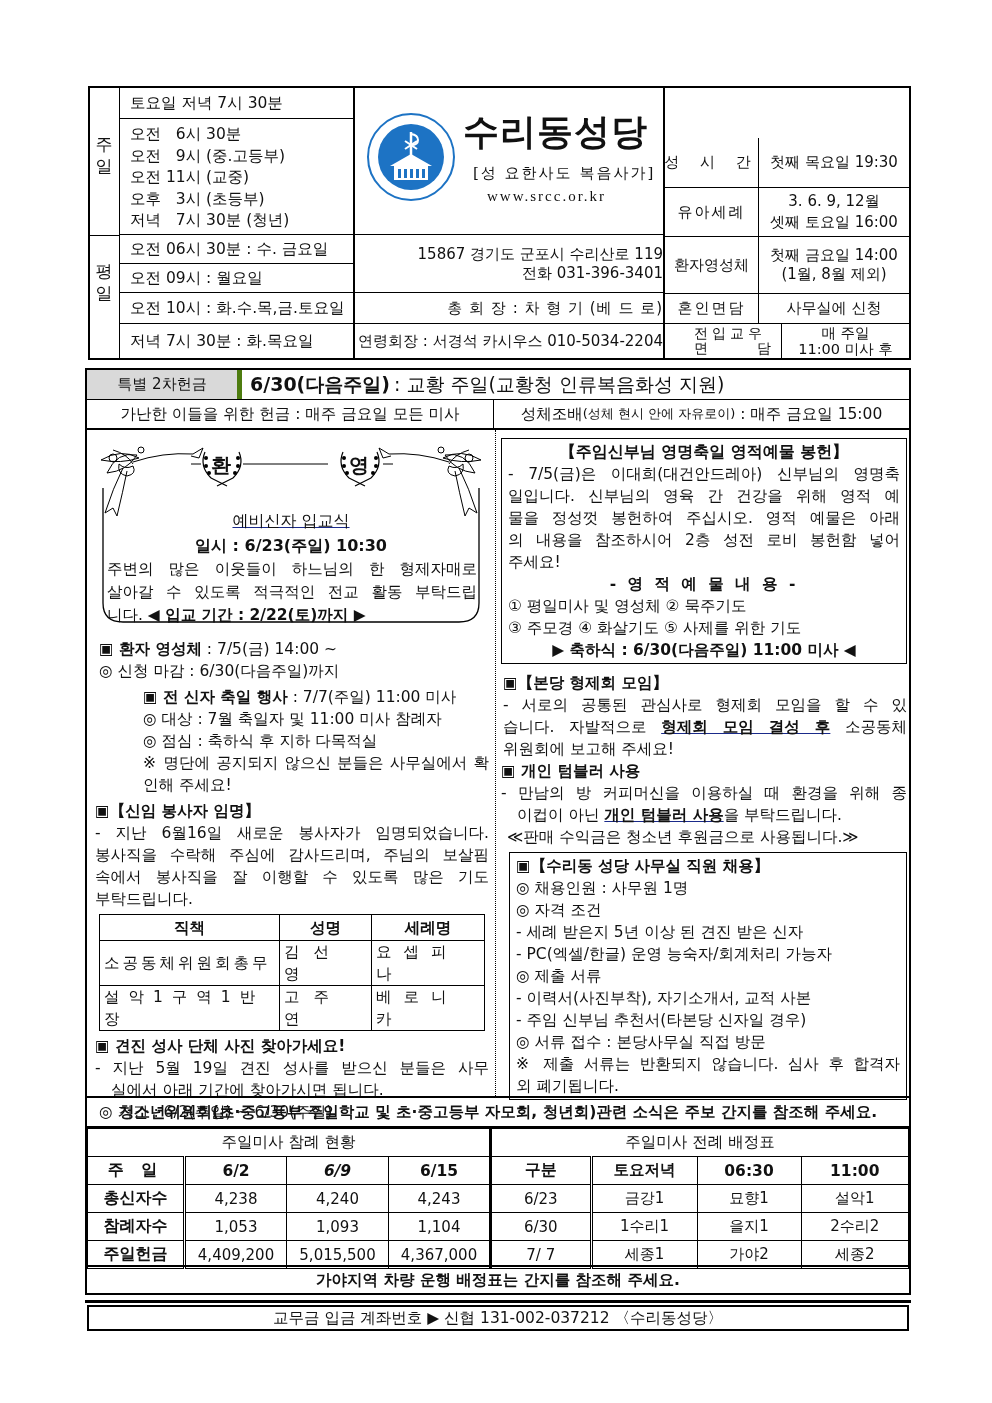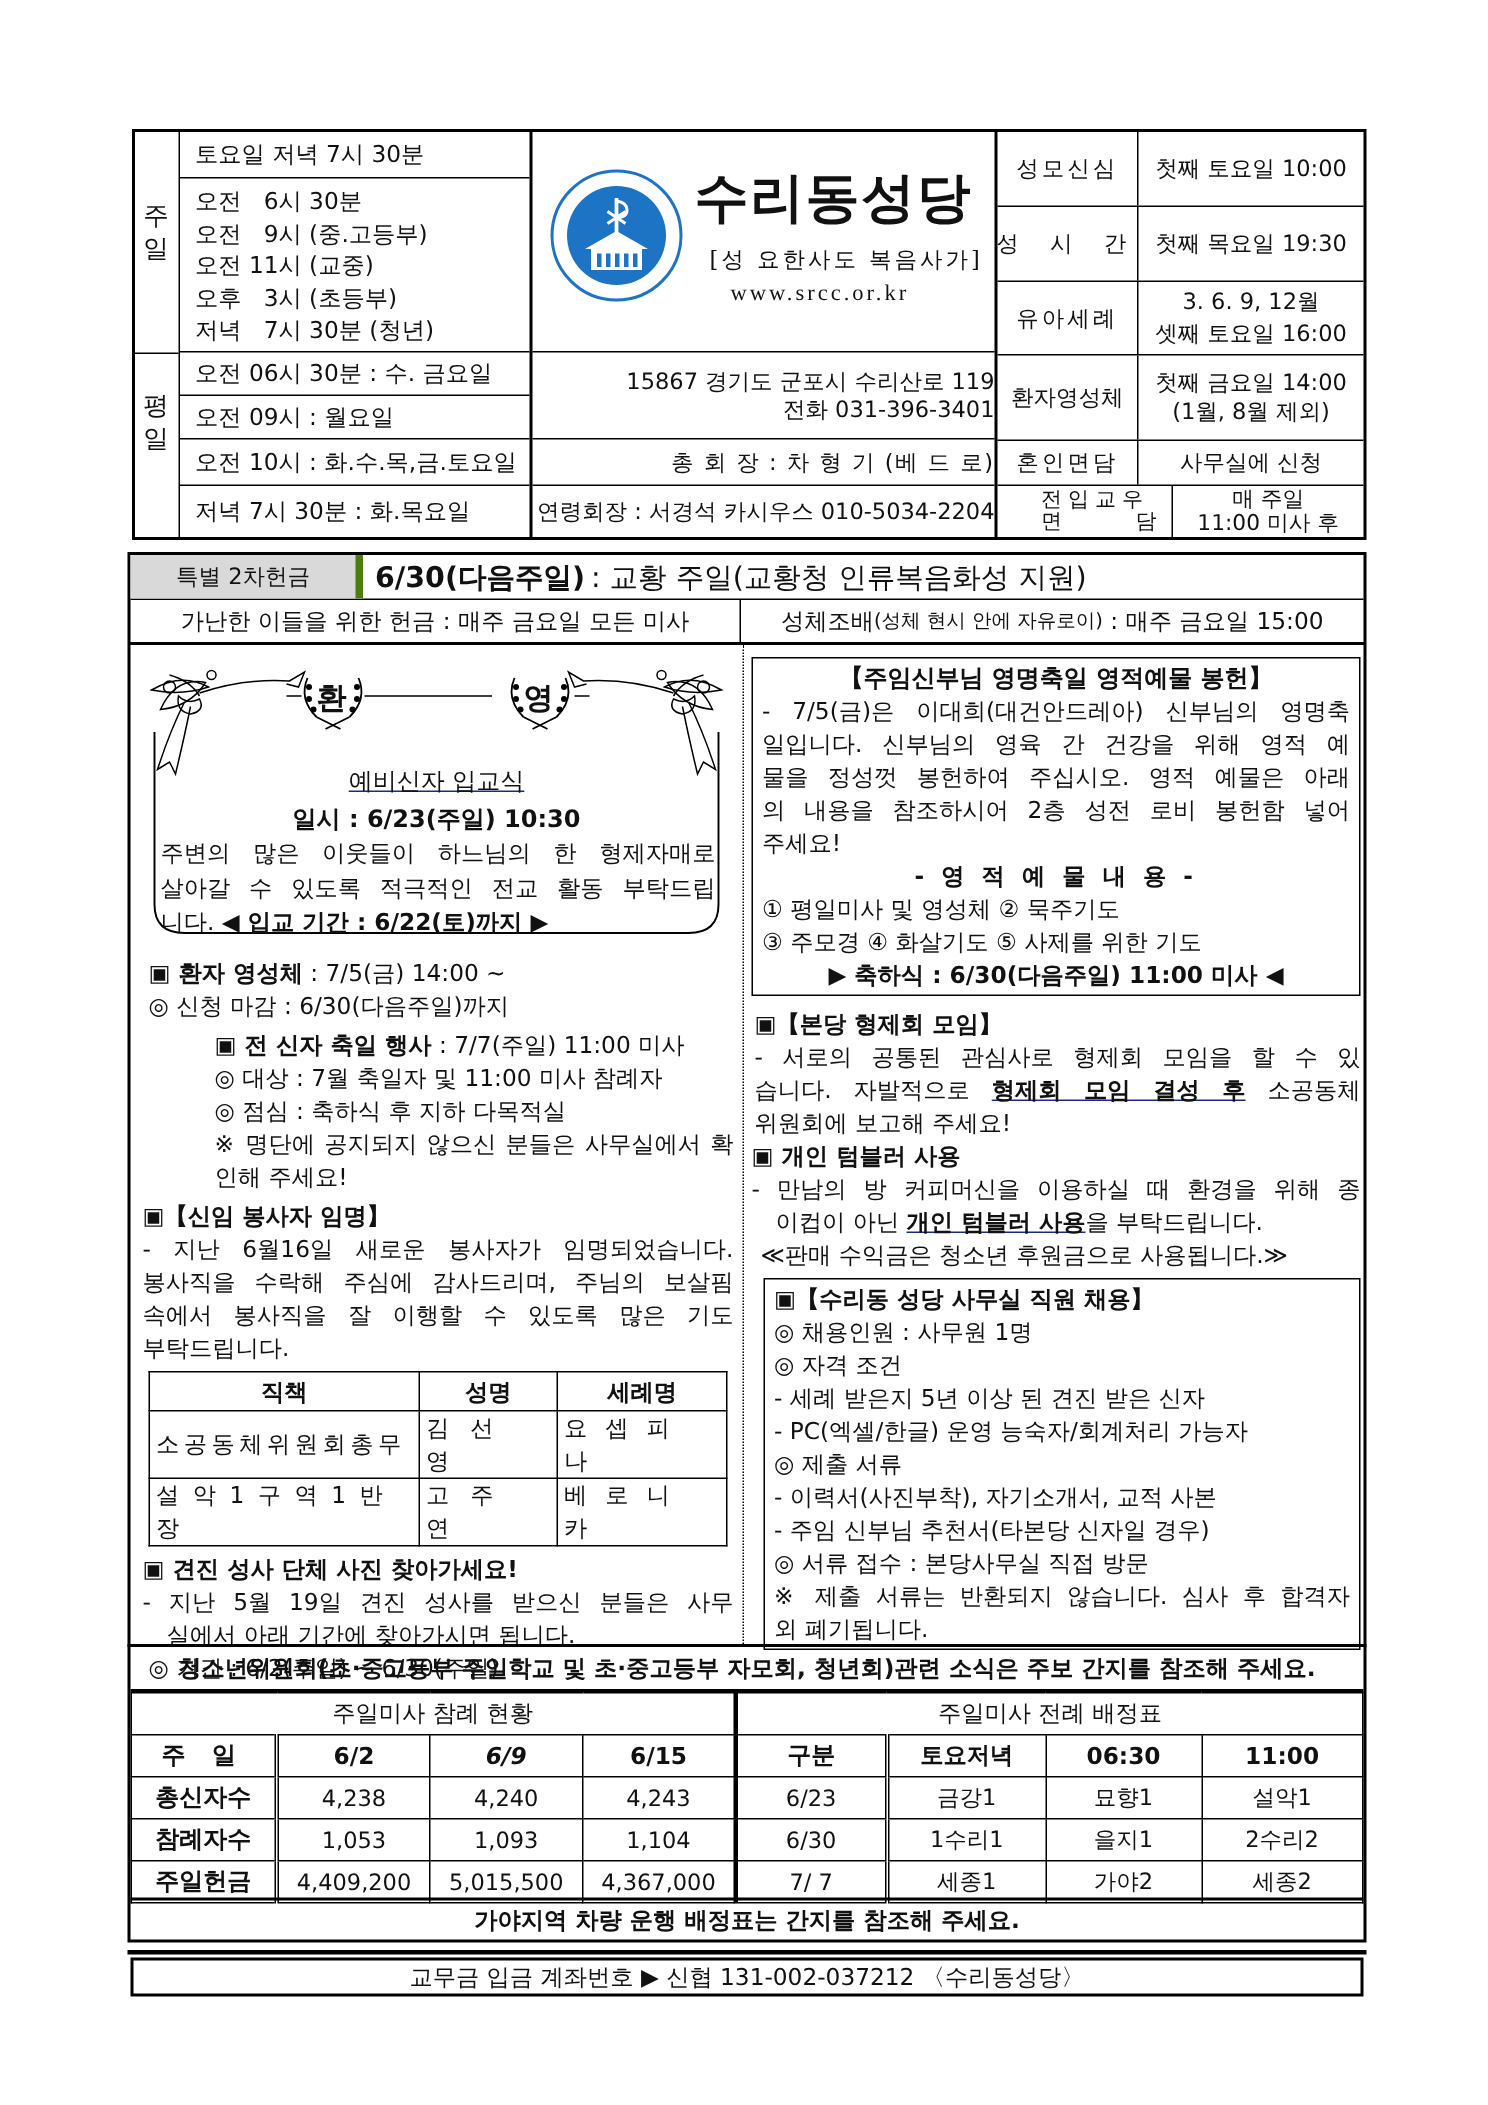--- a/index.html
+++ b/index.html
@@ -149,26 +149,20 @@
     </div>
     <div class="center-cell" style="top:147px;height:58px;line-height:19px;">
       <div>15867 경기도 군포시 수리산로 119</div>
       <div>전화 031-396-3401</div>
     </div>
     <div class="center-cell" style="top:205px;height:31px;letter-spacing:1px;">총 회 장 : 차 형 기 (베 드 로)</div>
     <div class="center-cell" style="top:236px;height:34px;">연령회장 : 서경석 카시우스 010-5034-2204</div>
   </div>
 
   <div class="h-col h-right">
-    <div class="r-row" style="top:0;height:50px;">
-      <div class="r-key">성모신심</div>
-      <div class="r-val">
-          <div>첫째 토요일 10:00</div>
-        </div>
-    </div>
     <div class="r-row" style="top:50px;height:50px;">
       <div class="r-key" style="letter-spacing:8px;white-space:pre;">성 시 간</div>
       <div class="r-val">
           <div>첫째 목요일 19:30</div>
         </div>
     </div>
     <div class="r-row" style="top:100px;height:49px;">
       <div class="r-key">유아세례</div>
       <div class="r-val">
         <div>3. 6. 9, 12월</div>
@@ -280,21 +274,21 @@
       </svg>
       <div style="position:absolute;left:118px;top:14px;font-size:20px;font-weight:bold;">환</div>
       <div style="position:absolute;left:256px;top:14px;font-size:20px;font-weight:bold;">영</div>
       <div class="orn-title">예비신자 입교식</div>
       <div class="orn-date">일시 : 6/23(주일) 10:30</div>
       <div class="orn-body">
         <div class="just">주변의 많은 이웃들이 하느님의 한 형제자매로</div>
         <div class="just">살아갈 수 있도록 적극적인 전교 활동 부탁드립</div>
         <div>
           <span>니다. </span>
-          <b>◀ 입교 기간 : 6/22(토)까지 ▶</b>
+          <b>◀ 입교 기간 : 2/22(토)까지 ▶</b>
         </div>
       </div>
     </div>
 
     <div class="sec txt" style="margin-top:14px;padding-left:6px;">
       <div>
         <b>▣ 환자 영성체</b><span> : 7/5(금) 14:00 ~</span>
       </div>
       <div>◎ 신청 마감 : 6/30(다음주일)까지</div>
     </div>

